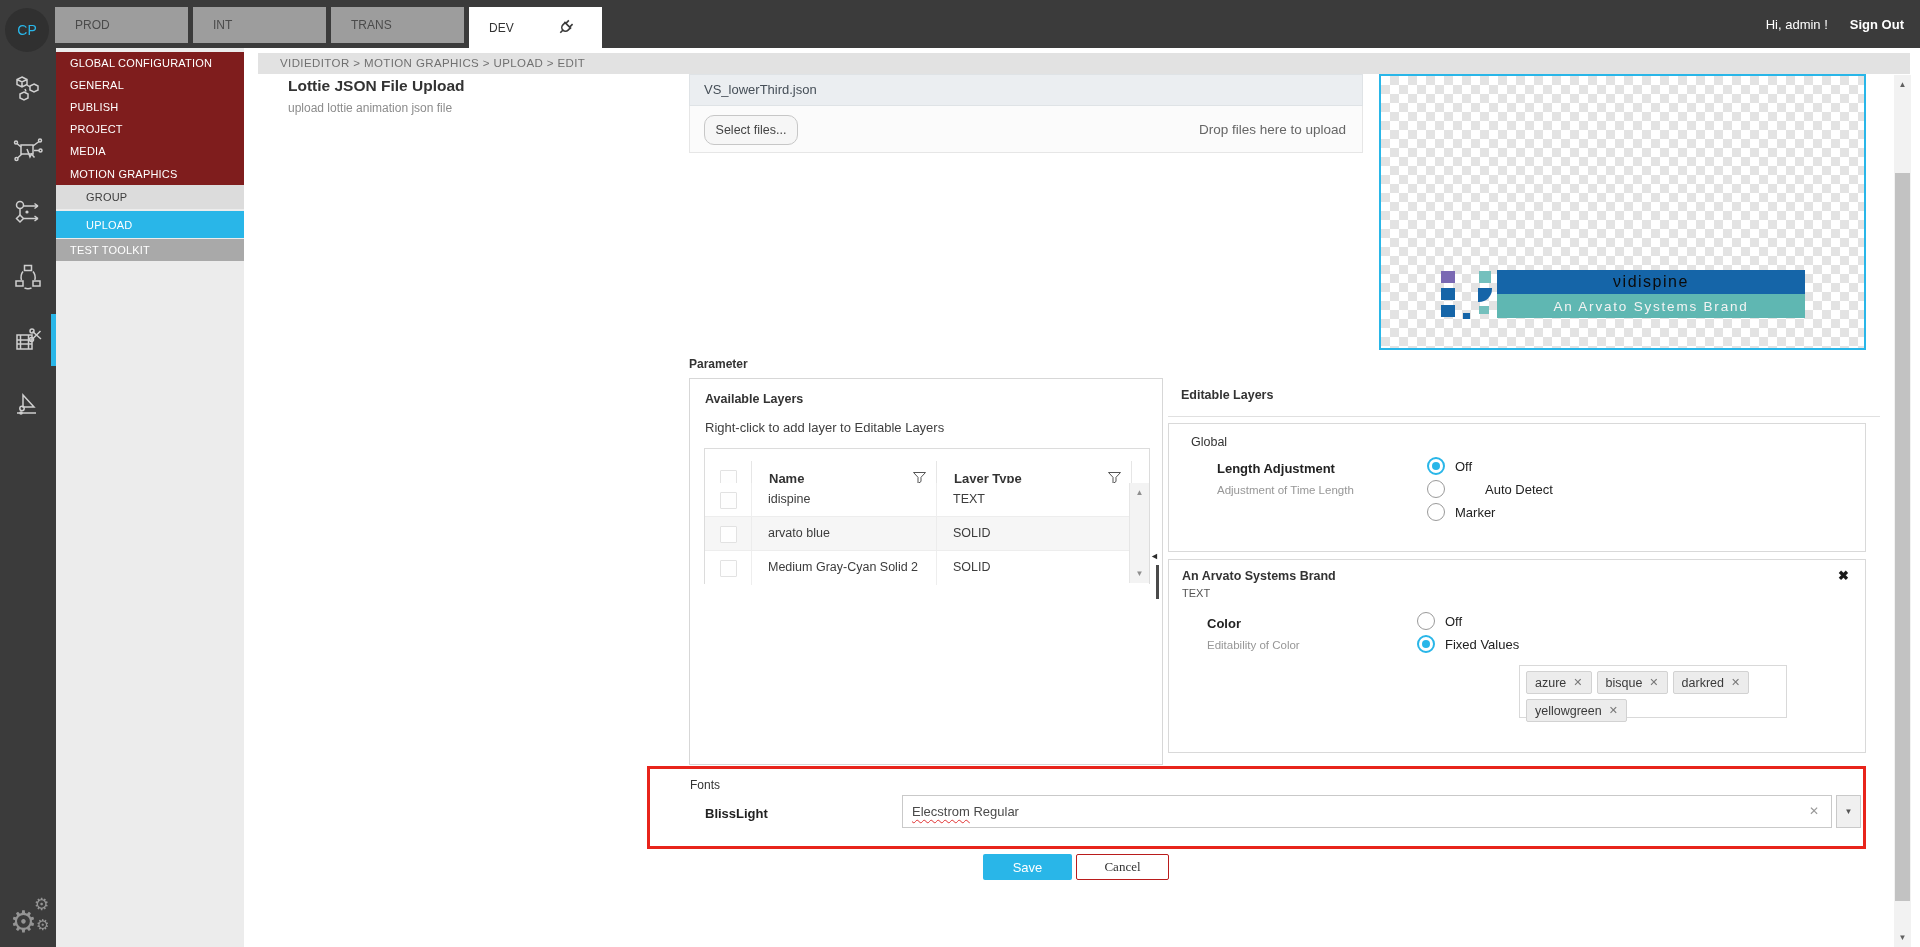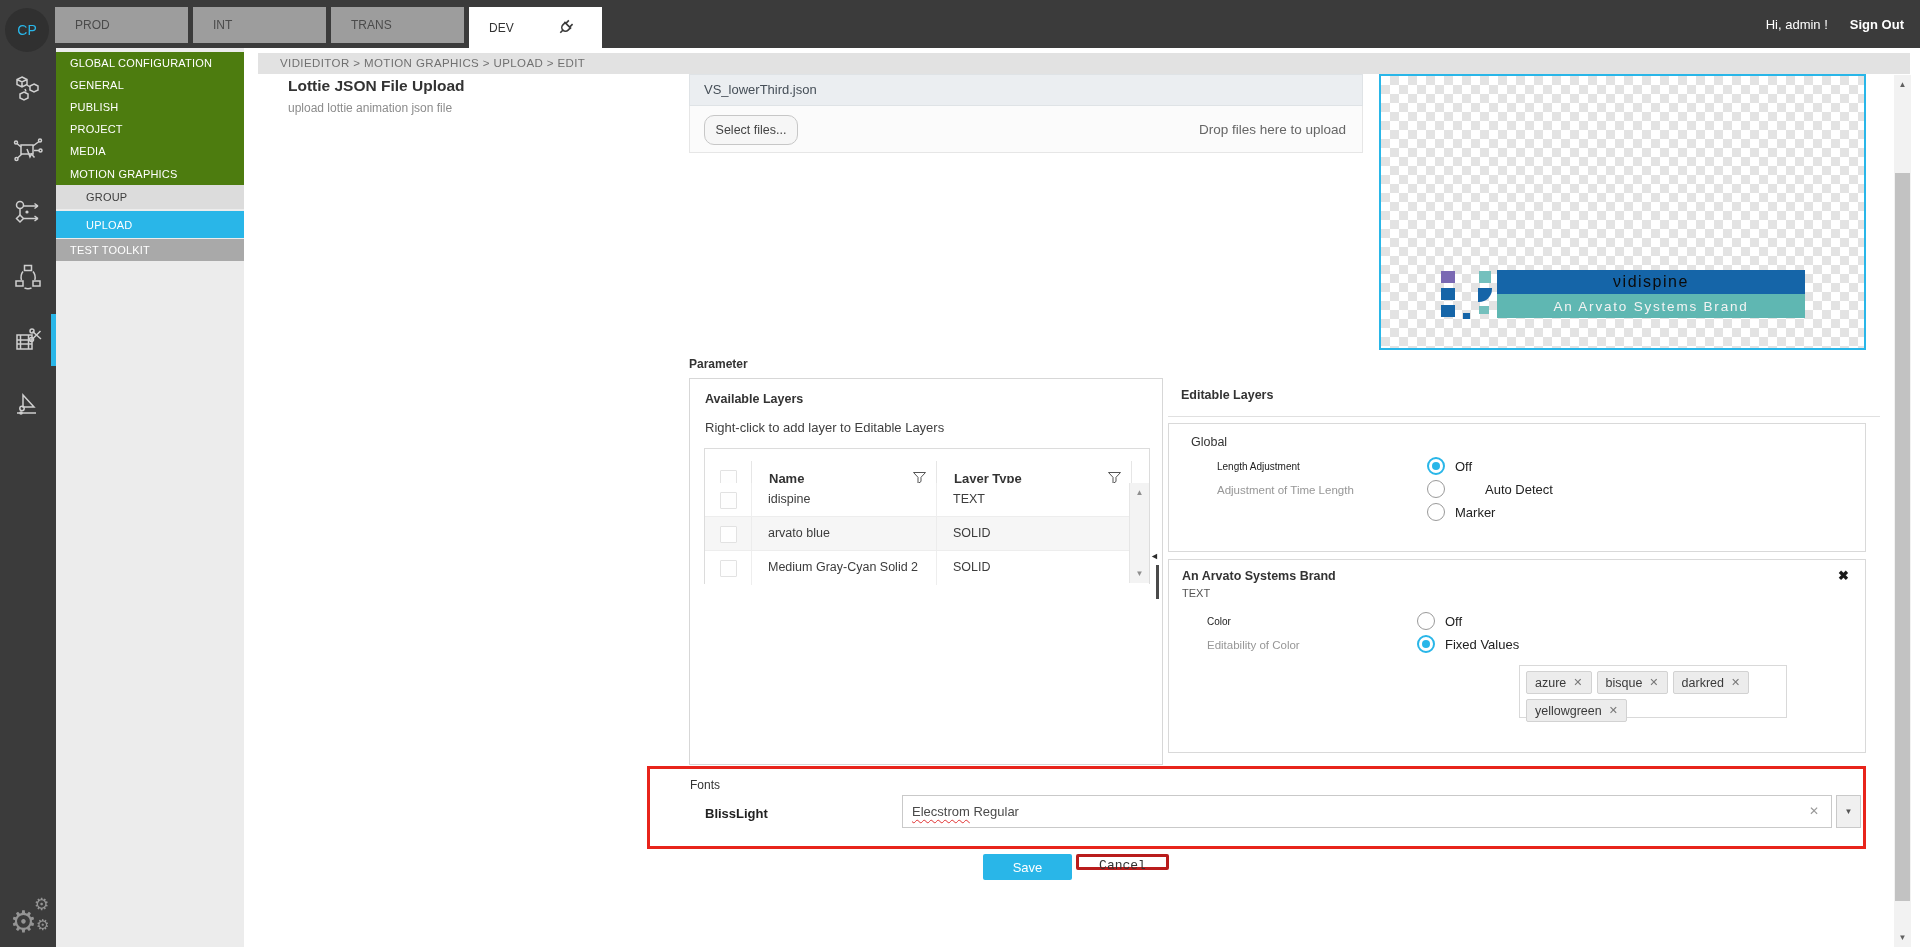--- a/index.html
+++ b/index.html
@@ -20,21 +20,21 @@
   .sideicon{position:absolute;left:13px;width:30px;height:30px;}
   .activebar{position:absolute;left:51px;top:266px;width:5px;height:52px;background:#29b6e8;}
   .gears{position:absolute;left:10px;top:850px;width:40px;height:40px;color:#949494;}
   .gears .g1{position:absolute;left:0;top:6px;font-size:30px;}
   .gears .g2{position:absolute;left:24px;top:-4px;font-size:17px;}
   .gears .g3{position:absolute;left:26px;top:18px;font-size:15px;}
   
   .nav{position:absolute;left:56px;top:48px;width:188px;height:899px;background:#ececec;}
   .navitem{box-sizing:border-box;width:188px;font-size:11px;letter-spacing:.2px;padding-left:14px;
            display:flex;align-items:center;color:#fff;}
-  .nav-top{background:#4d7c0f;height:22px;text-align:right;}
+  .nav-top{background:#7f1d1d;height:22px;text-align:right;}
   .nav-sub{padding-left:30px;color:#3d3d3d;}
   
   .breadcrumb{position:absolute;left:258px;top:53px;width:1652px;height:21px;background:#e2e2e2;color:#707070;
               font-size:11.5px;line-height:21px;padding-left:22px;box-sizing:border-box;letter-spacing:.4px;}
   .pagetitle{position:absolute;left:288px;top:77px;font-size:15.5px;font-weight:bold;color:#333;}
   .pagesub{position:absolute;left:288px;top:101px;font-size:12px;color:#8c8c8c;}
   
   .filebar{position:absolute;left:689px;top:74px;width:674px;height:32px;background:#ebeef1;
            border:1px solid #dfe3e6;box-sizing:border-box;color:#454e57;font-size:13px;line-height:30px;padding-left:14px;}
   .droparea{position:absolute;left:689px;top:106px;width:674px;height:47px;background:#fbfbfb;
@@ -64,21 +64,21 @@
   .trow{position:absolute;left:0;width:444px;height:34px;box-sizing:border-box;border-bottom:1px solid #ededed;}
   .cbox{position:absolute;left:15px;top:9px;width:15px;height:15px;border:1px solid #e2e2e2;background:#fefefe;border-radius:1px;}
   .tscroll{position:absolute;left:424px;top:34px;width:19px;height:100px;background:#f3f3f3;border-left:1px solid #e6e6e6;}
   .sarrow{color:#8f8f8f;font-size:8px;width:19px;text-align:center;position:absolute;}
   .splitter-arrow{position:absolute;left:1150px;top:551px;font-size:9px;color:#2c2c2c;}
   .splitter-line{position:absolute;left:1156px;top:565px;width:3px;height:34px;background:#4a4a4a;}
   
   .eltitle{position:absolute;left:1181px;top:388px;font-size:12.5px;font-weight:600;color:#333;}
   .eldivider{position:absolute;left:1168px;top:416px;width:712px;height:1px;background:#e0e0e0;}
   .groupbox{position:absolute;border:1px solid #d9d9d9;box-sizing:border-box;background:#fff;}
-  .fieldlabel{font-size:10px;font-weight:400;color:#222;}
+  .fieldlabel{font-size:13px;font-weight:700;color:#222;}
   .fielddesc{font-size:11.5px;color:#979797;}
   .radiorow{position:absolute;display:flex;align-items:center;gap:10px;}
   .radio{width:18px;height:18px;border-radius:50%;border:1px solid #9a9a9a;box-sizing:border-box;background:#fff;}
   .radio.sel{border:2px solid #29b6e8;display:flex;align-items:center;justify-content:center;}
   .radio.sel::after{content:"";width:8px;height:8px;border-radius:50%;background:#29b6e8;}
   .radiolabel{font-size:13px;color:#222;}
   .closex{font-size:13px;color:#1a1a1a;font-weight:bold;cursor:pointer;}
   .tagsbox{position:absolute;left:350px;top:105px;width:268px;height:53px;border:1px solid #d9d9d9;box-sizing:border-box;
            padding:5px 6px;display:flex;flex-wrap:wrap;gap:5px;align-content:flex-start;}
   .chip{background:#ececec;border:1px solid #d2d2d2;border-radius:2px;height:21px;display:flex;align-items:center;
@@ -90,22 +90,22 @@
   .fontname{position:absolute;left:55px;top:37px;font-size:13px;font-weight:600;color:#222;}
   .combo{position:absolute;left:252px;top:26px;width:930px;height:33px;border:1px solid #c9c9c9;box-sizing:border-box;
          background:#fff;font-size:13px;color:#4a4a4a;line-height:31px;padding-left:9px;}
   .combo .misspell{text-decoration:underline wavy #e03131 1px;text-underline-offset:3px;}
   .combo .clear{position:absolute;right:12px;top:0;color:#999;font-size:12px;cursor:pointer;}
   .combobtn{position:absolute;left:1186px;top:26px;width:25px;height:33px;background:#f0f0f0;border:1px solid #c9c9c9;
             box-sizing:border-box;display:flex;align-items:center;justify-content:center;font-size:8px;color:#555;cursor:pointer;}
   
   .savebtn{position:absolute;left:983px;top:854px;width:89px;height:26px;background:#29b6e8;color:#fff;border:none;
            border-radius:2px;font-size:13px;font-family:"Liberation Sans",sans-serif;cursor:pointer;}
-  .cancelbtn{position:absolute;left:1076px;top:854px;width:93px;height:16px;background:#fff;color:#333;
-             border:3px solid #b91c1c;border-radius:2px;font-size:13px;font-family:Liberation Mono, monospace;cursor:pointer;}
+  .cancelbtn{position:absolute;left:1076px;top:854px;width:93px;height:26px;background:#fff;color:#333;
+             border:1px solid #b91c1c;border-radius:2px;font-size:13px;font-family:Liberation Serif, serif;cursor:pointer;}
   
   .pscroll{position:absolute;left:1894px;top:75px;width:17px;height:872px;background:#f2f2f2;}
   .pthumb{position:absolute;left:1px;top:98px;width:15px;height:728px;background:#c2c2c2;}
   svg{display:block;}
 </style>
 </head>
 <body>
 
 <div id="root">
 

